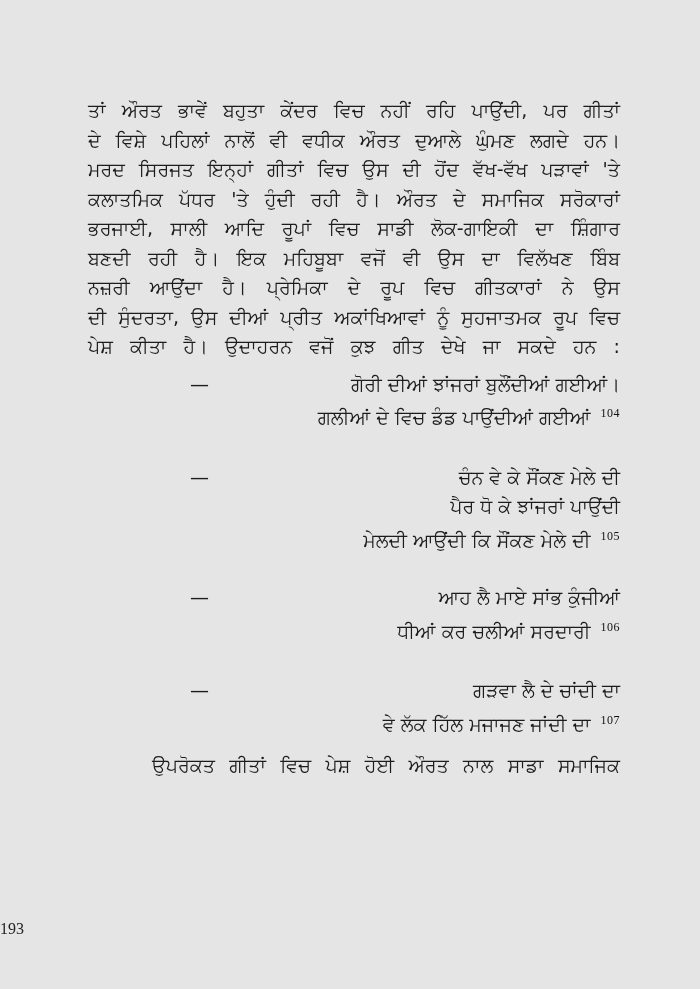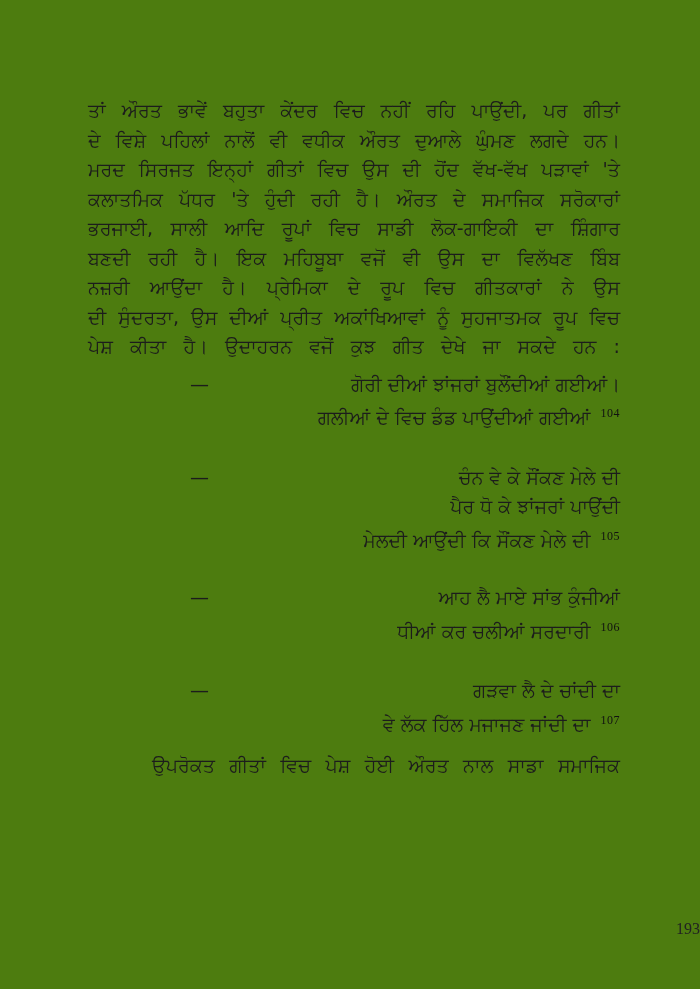--- a/index.html
+++ b/index.html
@@ -1,20 +1,20 @@
 <!DOCTYPE html>
 <html><head>
 <meta charset="utf-8">
 <style>
   html, body { margin: 0; padding: 0; }
   .page {
     position: relative;
     width: 700px;
     height: 989px;
-    background: #4d7c0f;
+    background: #e5e5e5;
     font-family: "DejaVu Sans", sans-serif;
     color: #1c1c1c;
     overflow: hidden;
   }
   .content {
     position: absolute;
     left: 88px;
     top: 96px;
     width: 532px;
     font-size: 19px;
@@ -47,21 +47,21 @@
     margin-left: 10px;
     letter-spacing: 0.5px;
     color: #111;
     margin-top: 33px;
   }
   .pageno {
     position: absolute;
     top: 920px;
     left: 0;
     width: 100%;
-    text-align: right;
+    text-align: left;
     font-family: "Liberation Serif", serif;
     font-size: 16px;
     color: #222;
   }
 </style>
 </head>
 <body>
 
 <div class="page">
   <div class="content">

